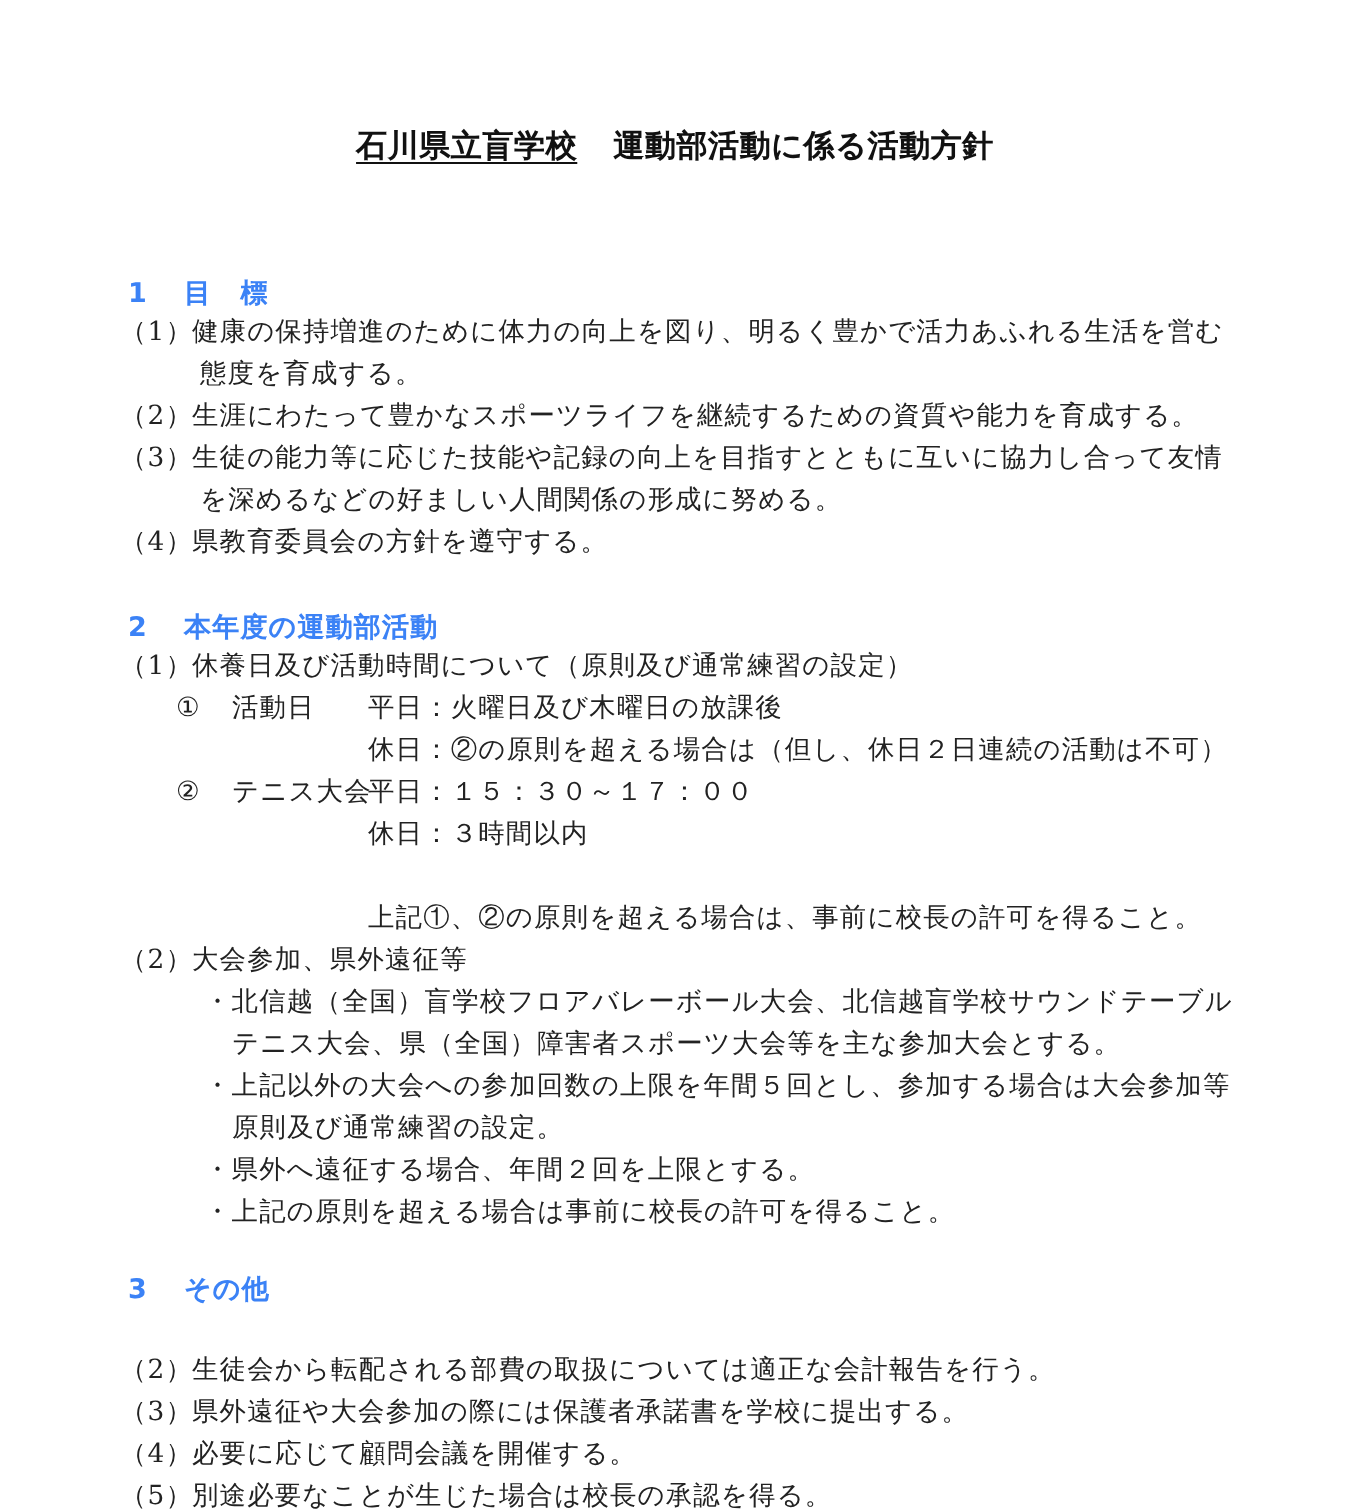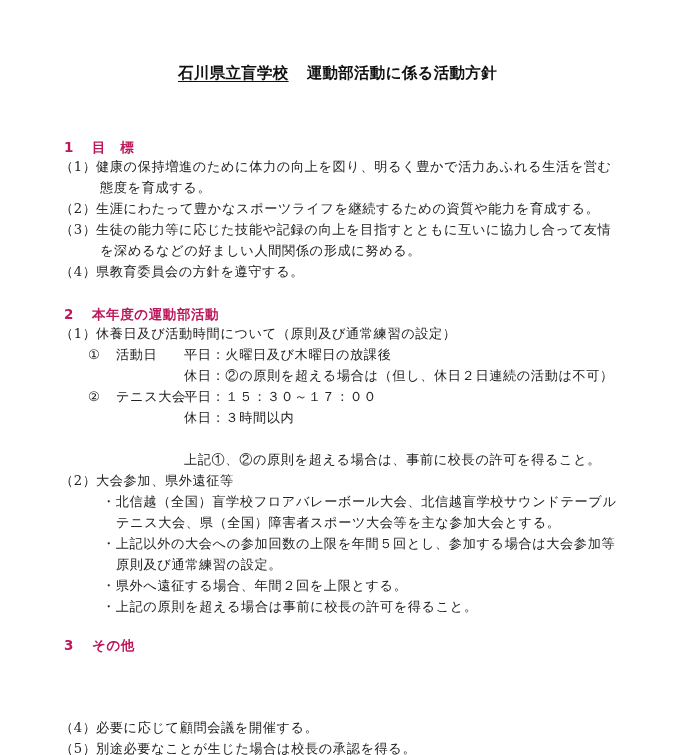--- a/index.html
+++ b/index.html
@@ -16,21 +16,21 @@
     font-weight: bold; font-size: 15.5px; letter-spacing: 0.3px; color: #111;
   }
   .title .u { text-decoration: underline; text-underline-offset: 3px; }
   .title .gap { display: inline-block; width: 18px; }
   .line {
     position: absolute; white-space: nowrap; line-height: 20px; height: 20px;
     letter-spacing: 0.6px;
   }
   .h {
     font-family: "DejaVu Sans", "Liberation Sans", sans-serif;
-    font-weight: bold; font-size: 13.5px; color: #be185d;
+    font-weight: bold; font-size: 13.5px; color: #3b82f6;
   }
   .sec-num { display: inline-block; width: 28px; }
   .paren { display: inline-block; width: 36px; margin-left: -4px; }
   .circ { display: inline-block; width: 28px; }
   .lbl { display: inline-block; width: 68px; }
 </style>
 </head>
 <body>
 
 <div class="page">
@@ -93,20 +93,26 @@
   <div class="line" style="left:102px; top:548px;">
     <span>・</span><span>県外へ遠征する場合、年間２回を上限とする。</span>
   </div>
   <div class="line" style="left:102px; top:569px;">
     <span>・</span><span>上記の原則を超える場合は事前に校長の許可を得ること。</span>
   </div>
 
   <div class="line h" style="left:64px; top:607px;">
     <span class="sec-num">3</span><span>その他</span>
   </div>
+  <div class="line" style="left:64px; top:648px;">
+    <span class="paren">（2）</span><span>生徒会から転配される部費の取扱については適正な会計報告を行う。</span>
+  </div>
+  <div class="line" style="left:64px; top:669px;">
+    <span class="paren">（3）</span><span>県外遠征や大会参加の際には保護者承諾書を学校に提出する。</span>
+  </div>
   <div class="line" style="left:64px; top:690px;">
     <span class="paren">（4）</span><span>必要に応じて顧問会議を開催する。</span>
   </div>
   <div class="line" style="left:64px; top:711px;">
     <span class="paren">（5）</span><span>別途必要なことが生じた場合は校長の承認を得る。</span>
   </div>
 
 </div>
 
 </body></html>

